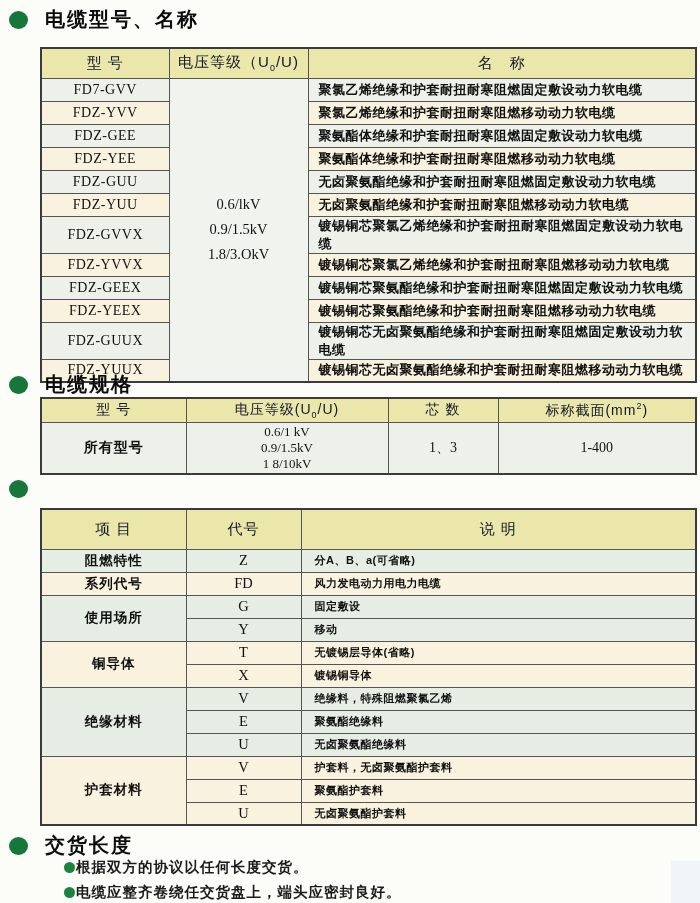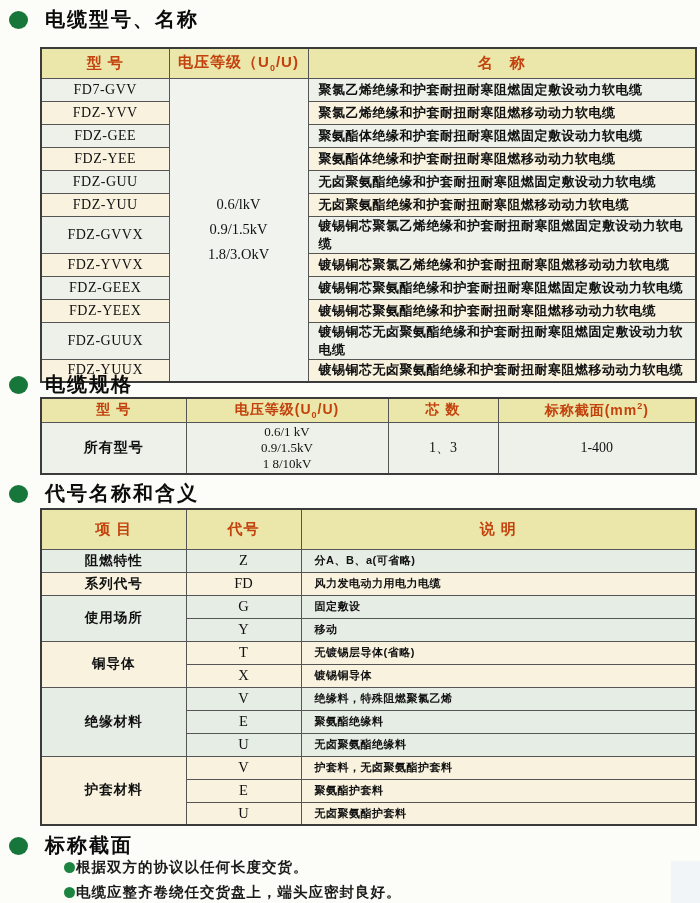--- a/index.html
+++ b/index.html
@@ -19,22 +19,22 @@
   .heading .txt {
     font-size:20px; font-weight:bold; letter-spacing:2px; color:#0c0c0c;
   }
   table {
     position:absolute; left:40px; width:657px;
     border-collapse:collapse; table-layout:fixed;
     border:2px solid #3b3b3b;
   }
   th, td { border:1px solid #555; }
   th {
-    background:#ebe7aa; font-size:15px; font-weight:bold;
-    letter-spacing:1px; color:#c2410c; text-align:center;
+    background:#ebe7aa; font-size:15px; font-weight:normal;
+    letter-spacing:1px; color:#0f172a; text-align:center;
   }
   
   #models-table th { height:30px; }
   #models-table td { height:23px; }
   .model-cell {
     text-align:center; font-family:"Liberation Serif", serif;
     font-size:14px; letter-spacing:.5px;
   }
   .voltage-cell {
     background:#f1f3ee; text-align:center; vertical-align:middle;
@@ -194,21 +194,20 @@
         <div>1 8/10kV</div>
       </td>
       <td class="spec-cores">1、3</td>
       <td class="spec-section">1-400</td>
     </tr>
   </tbody>
 </table>
 
 <div class="heading" style="top:480px;">
   <span class="dot"></span>
-  <span class="txt">代号名称和含义</span>
 </div>
 
 <table id="codes-table" style="top:508px;">
   <colgroup>
       <col style="width:145px">
       <col style="width:115px">
       <col>
     </colgroup>
   <thead>
     <tr>
@@ -270,21 +269,21 @@
       </tr>
       <tr class="tint-cream">
         <td class="code-cell">U</td>
         <td class="desc-cell">无卤聚氨酯护套料</td>
       </tr>
     </tbody>
 </table>
 
 <div class="heading" style="top:832px;">
   <span class="dot"></span>
-  <span class="txt">标称截面</span>
+  <span class="txt">交货长度</span>
 </div>
 
 <div class="bullet-line" style="top:858px;">
   <span class="bdot"></span>
   <span class="btxt">根据双方的协议以任何长度交货。</span>
 </div>
 <div class="bullet-line" style="top:883px;">
   <span class="bdot"></span>
   <span class="btxt">电缆应整齐卷绕任交货盘上，端头应密封良好。</span>
 </div>

